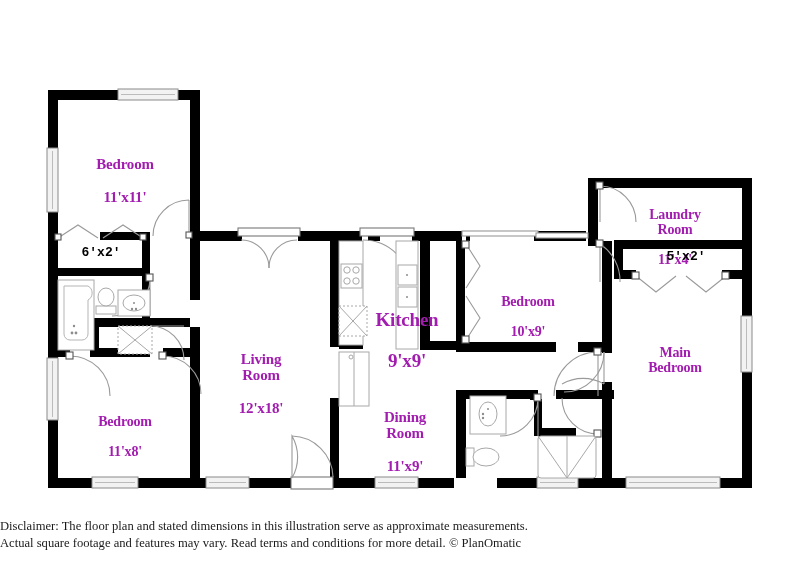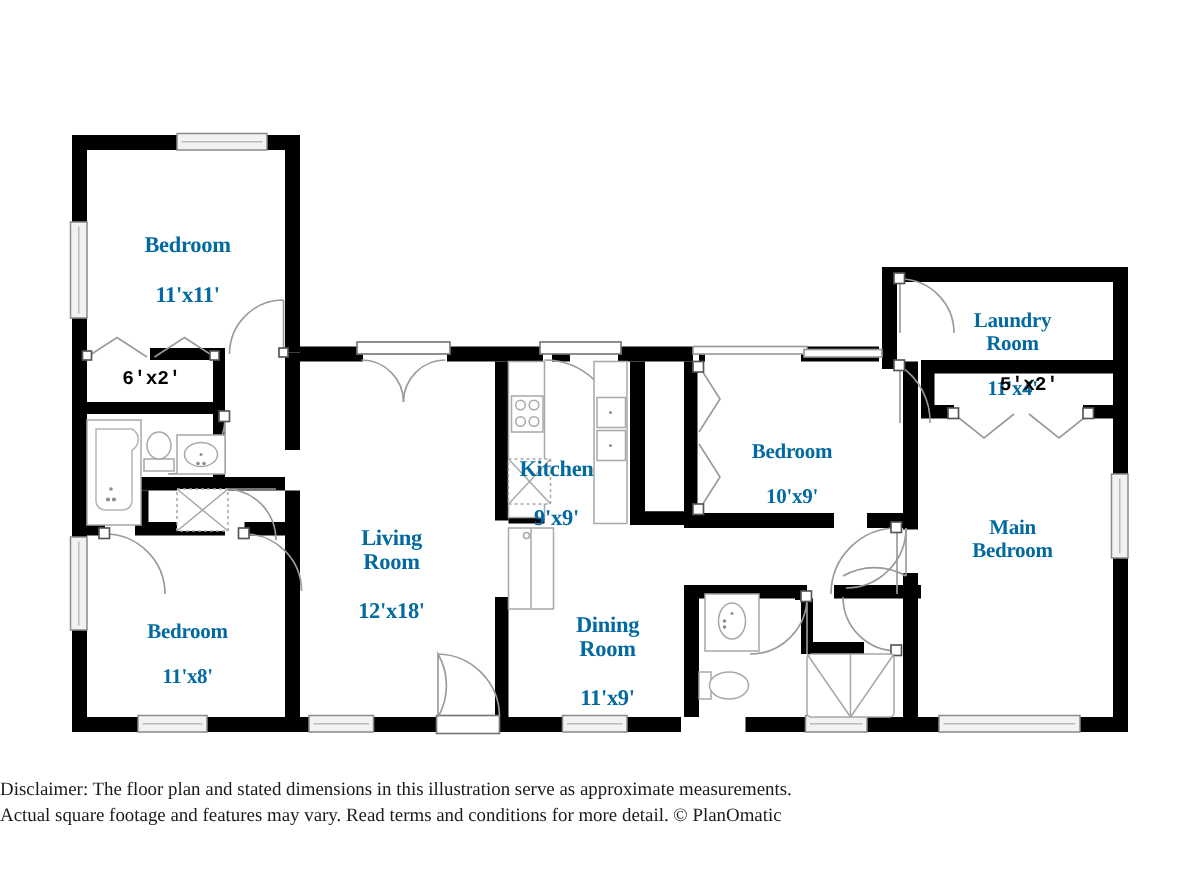--- a/index.html
+++ b/index.html
@@ -22,21 +22,21 @@
     left: 0;
     top: 0;
     width: 800px;
     height: 582px;
   }
   .room-label {
     position: absolute;
     text-align: center;
     font-family: "Liberation Serif", "DejaVu Serif", serif;
     font-weight: bold;
-    color: #0369a1;
+    color: #a21caf;
     line-height: 1.08;
     white-space: pre-line;
     letter-spacing: -0.2px;
   }
   .rl-name { display: block; }
   .rl-dim { display: block; }
   .size-label {
     position: absolute;
     text-align: center;
     font-family: Liberation Mono, monospace;
@@ -338,21 +338,21 @@
     <span class="rl-name">Bedroom</span>
     <span class="rl-dim">11'x8'</span>
   </div>
 
   <div class="room-label" style="left:201px; top:335px; width:120px; font-size:15px;">
     <span class="rl-name">Living
 Room</span>
     <span class="rl-dim">12'x18'</span>
   </div>
 
-  <div class="room-label" style="left:325px; top:289px; width:92px; font-size:15px;">
+  <div class="room-label" style="left:361px; top:289px; width:92px; font-size:19px;">
     <span class="rl-name">Kitchen</span>
     <span class="rl-dim">9'x9'</span>
   </div>
 
   <div class="room-label" style="left:345px; top:393px; width:120px; font-size:15px;">
     <span class="rl-name">Dining
 Room</span>
     <span class="rl-dim">11'x9'</span>
   </div>
 

